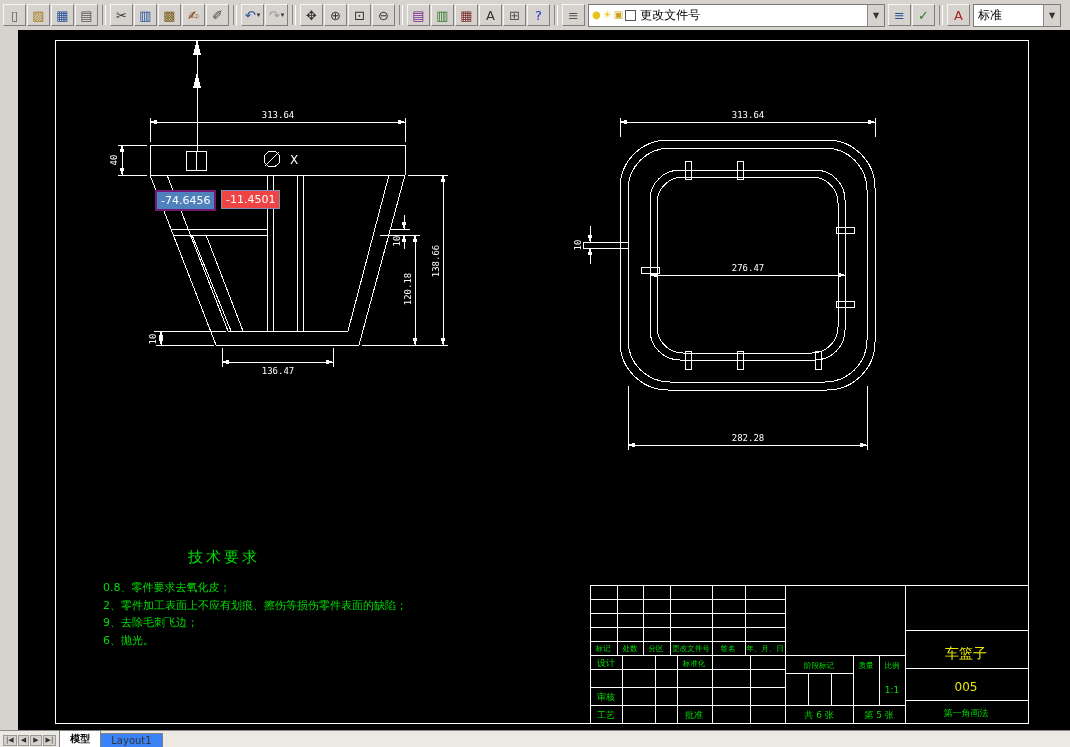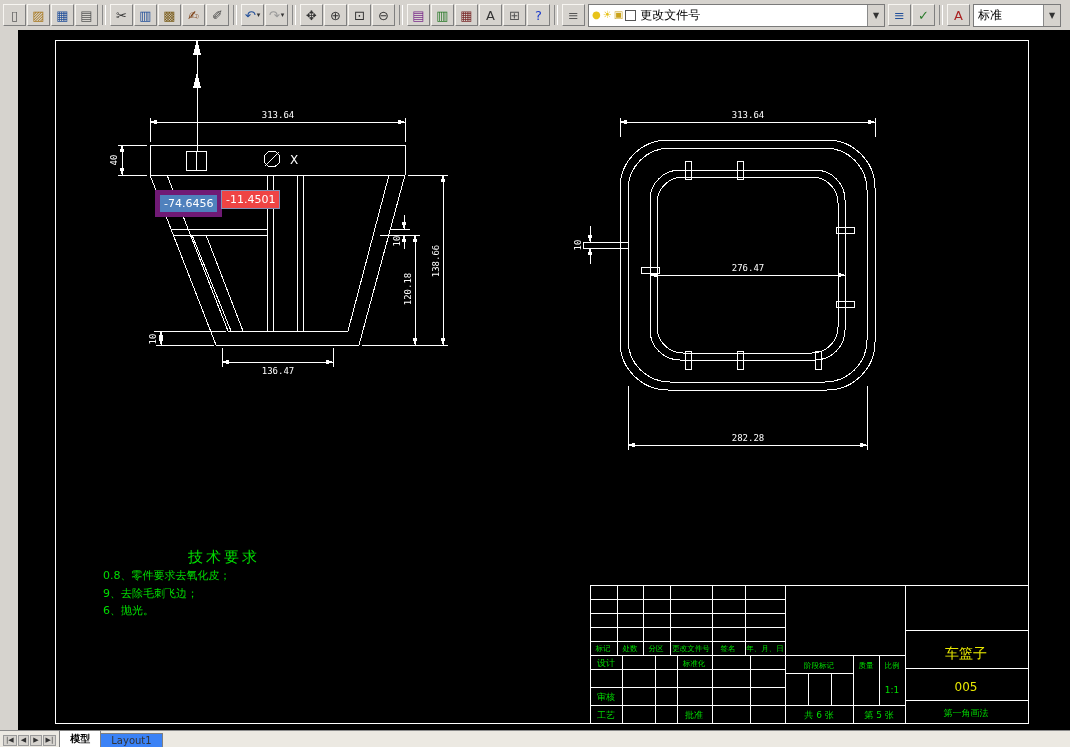--- a/index.html
+++ b/index.html
@@ -36,25 +36,25 @@
   .dmid{text-anchor:middle;}
   .datum{fill:#fff;font:12px "DejaVu Sans",sans-serif;}
   .tbg{fill:#00dd00;font:9px "DejaVu Sans",sans-serif;text-anchor:middle;}
   .tbgs{fill:#00dd00;font:7.5px "DejaVu Sans",sans-serif;text-anchor:middle;}
   .tby1{fill:#e8e800;font:14px "DejaVu Sans",sans-serif;text-anchor:middle;}
   .tby2{fill:#e8e800;font:12px "DejaVu Sans",sans-serif;text-anchor:middle;}
 
   
   .tip{position:absolute;height:15px;line-height:15px;font-size:11px;color:#fff;
        padding:1px 4px;font-family:"DejaVu Sans",sans-serif;}
-  #tip-x{left:155px;top:190px;background:#4f81bd;border:5px solid #701a75;}
+  #tip-x{left:155px;top:190px;background:#4f81bd;border:2px solid #701a75;}
   #tip-y{left:221px;top:190px;background:#ef4444;border:1px solid #8troke090b8;border:1px solid #8090b8;}
 
   .techreq{position:absolute;left:103px;top:548px;color:#00dd00;}
-  .tr-title{font-size:15px;letter-spacing:3px;margin-left:85px;}
+  .tr-title{font-size:15px;letter-spacing:3px;margin-left:85px;margin-bottom:12px;}
   .tr-item{font-size:11px;line-height:17.5px;white-space:nowrap;}
 
   
   .tabbar{position:absolute;left:0;right:0;bottom:0;height:16px;background:#ece9e2;
           border-top:1px solid #8a8a8a;display:flex;align-items:flex-end;padding-left:2px;}
   .tnav{display:flex;align-items:center;gap:1px;margin:0 3px 1px 1px;}
   .tnav span{font-size:7px;color:#333;border:1px solid #9a9a9a;background:#d6d3ce;
              padding:1px 2px;line-height:1;}
   .tab{font-size:10px;padding:1px 10px 1px 10px;border:1px solid #808080;border-bottom:none;
        background:#3b82f6;color:#333;margin-right:-1px;}
@@ -352,20 +352,21 @@
       <text class="tbg" x="966" y="686">第一角画法</text>
     </g>
   </svg>
 
   <div class="tip" id="tip-x">-74.6456</div>
   <div class="tip" id="tip-y">-11.4501</div>
 
   <div class="techreq">
     <div class="tr-title">技术要求</div>
     <div class="tr-item">0.8、零件要求去氧化皮；</div>
+    <div class="tr-item">2、零件加工表面上不应有划痕、擦伤等损伤零件表面的缺陷；</div>
     <div class="tr-item">9、去除毛刺飞边；</div>
     <div class="tr-item">6、抛光。</div>
   </div>
 
   <div class="tabbar">
     <div class="tnav">
       <span>|◀</span>
       <span>◀</span>
       <span>▶</span>
       <span>▶|</span>

